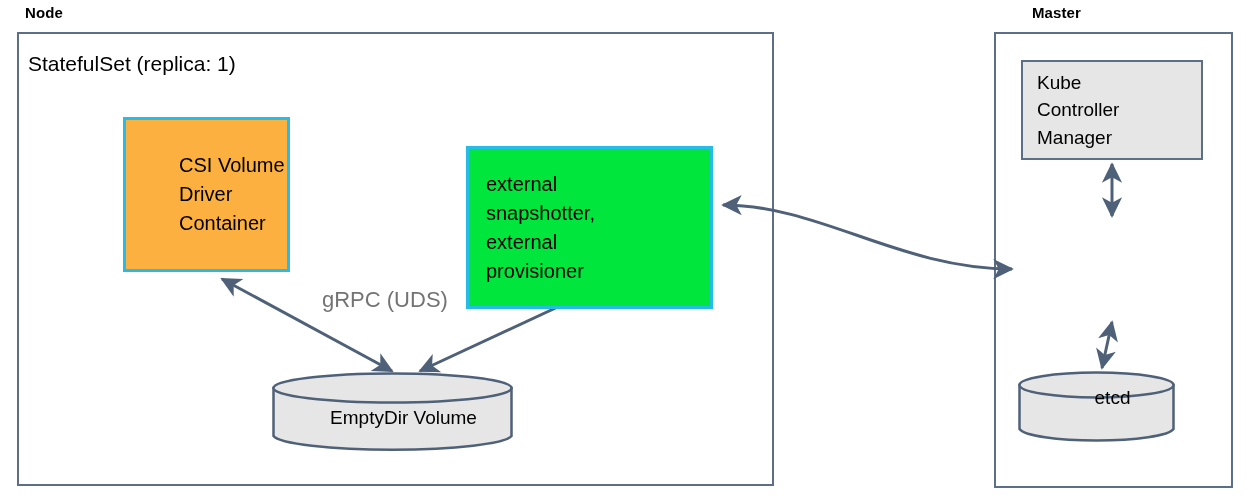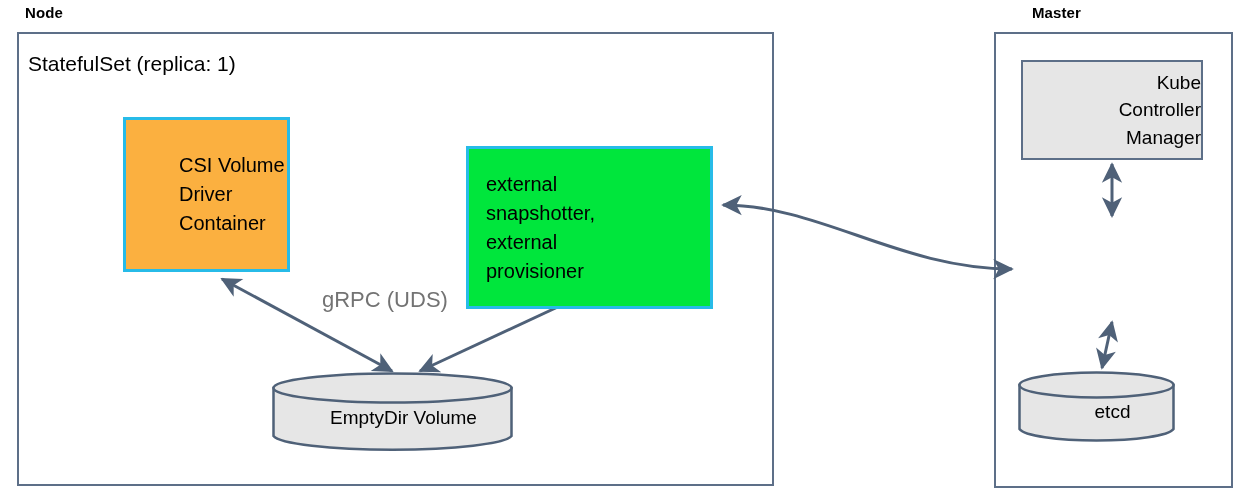--- a/index.html
+++ b/index.html
@@ -57,21 +57,20 @@
     background: #fbb040;
     border: 3px solid #27bbe8;
   }
   .rect-green {
     background: #00e63c;
     border: 3px solid #27bbe8;
   }
   .rect-gray {
     background: #e6e6e6;
     border: 2px solid #5d6f88;
-    text-align: right;
   }
   .cylinder {
     position: absolute;
   }
   .cylinder .cyl-text {
     position: absolute;
     left: 0;
     right: 0;
     text-align: center;
     font-size: 19px;
@@ -164,16 +163,16 @@
 Controller
 Manager</div>
   </div>
 
 
   <div class="cylinder" style="left:1018px; top:371px; width:157px; height:72px;">
     <svg width="157" height="72" viewBox="0 0 157 72">
       <path d="M1.5,14 L1.5,58 A77.5,13 0 0 0 155.5,58 L155.5,14 Z" fill="#e6e6e6" stroke="#4f6178" stroke-width="2.5"></path>
       <ellipse cx="78.5" cy="14" rx="77" ry="12.5" fill="#e6e6e6" stroke="#4f6178" stroke-width="2.5"></ellipse>
     </svg>
-    <div class="cyl-text cyl-text-left" style="top:30px; padding-left:32px;">etcd</div>
+    <div class="cyl-text cyl-text-left" style="top:16px; padding-left:32px;">etcd</div>
   </div>
 
 </div>
 
 </body></html>

